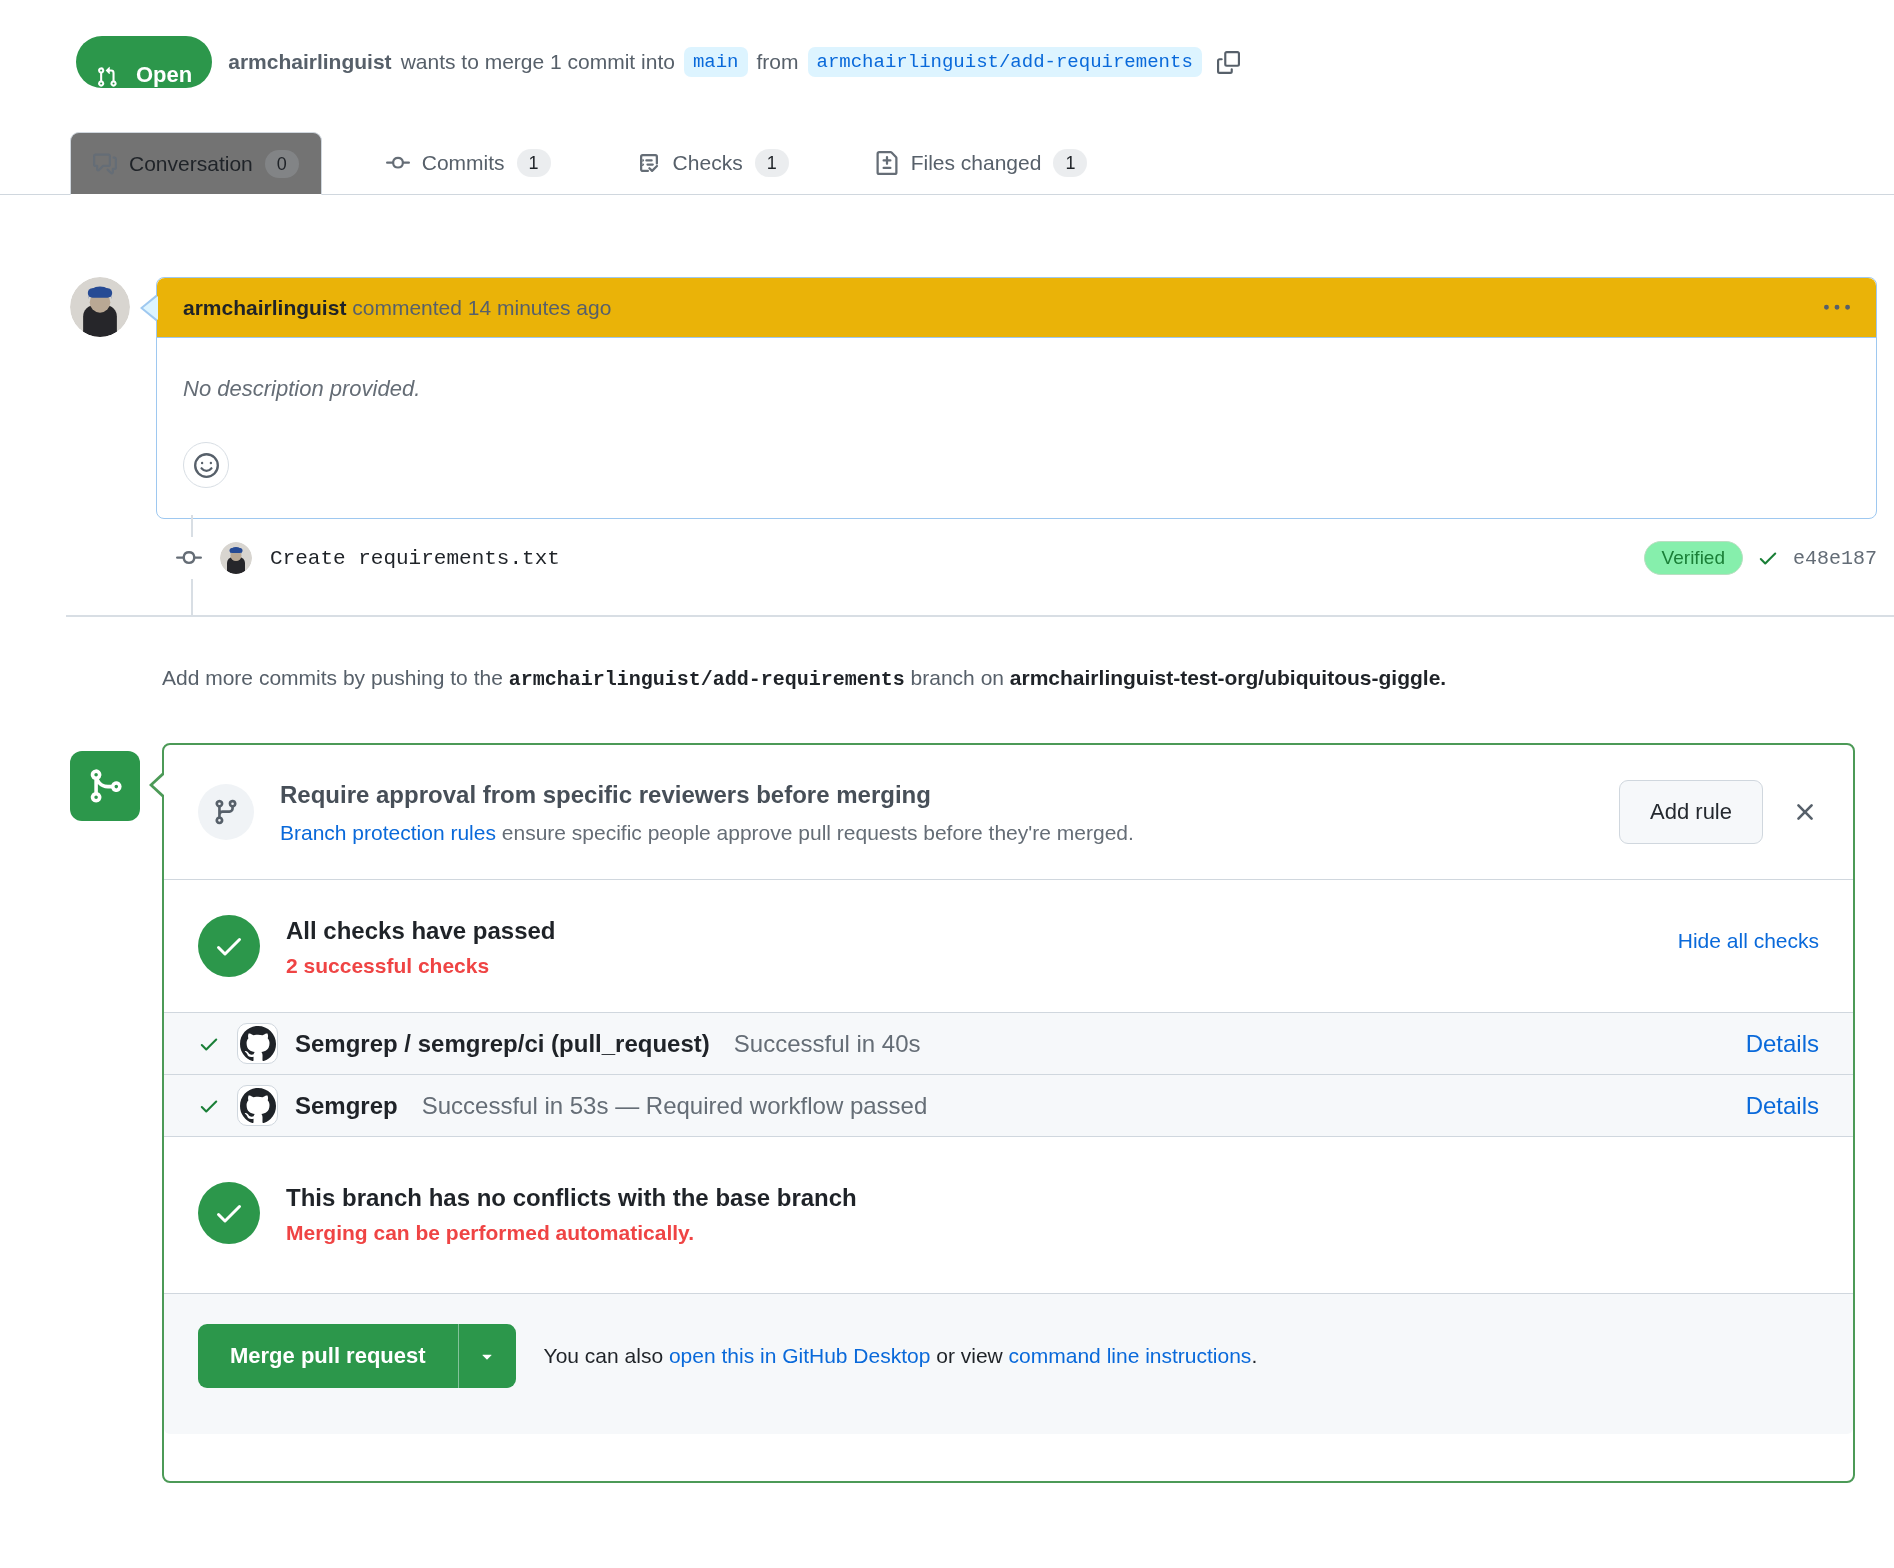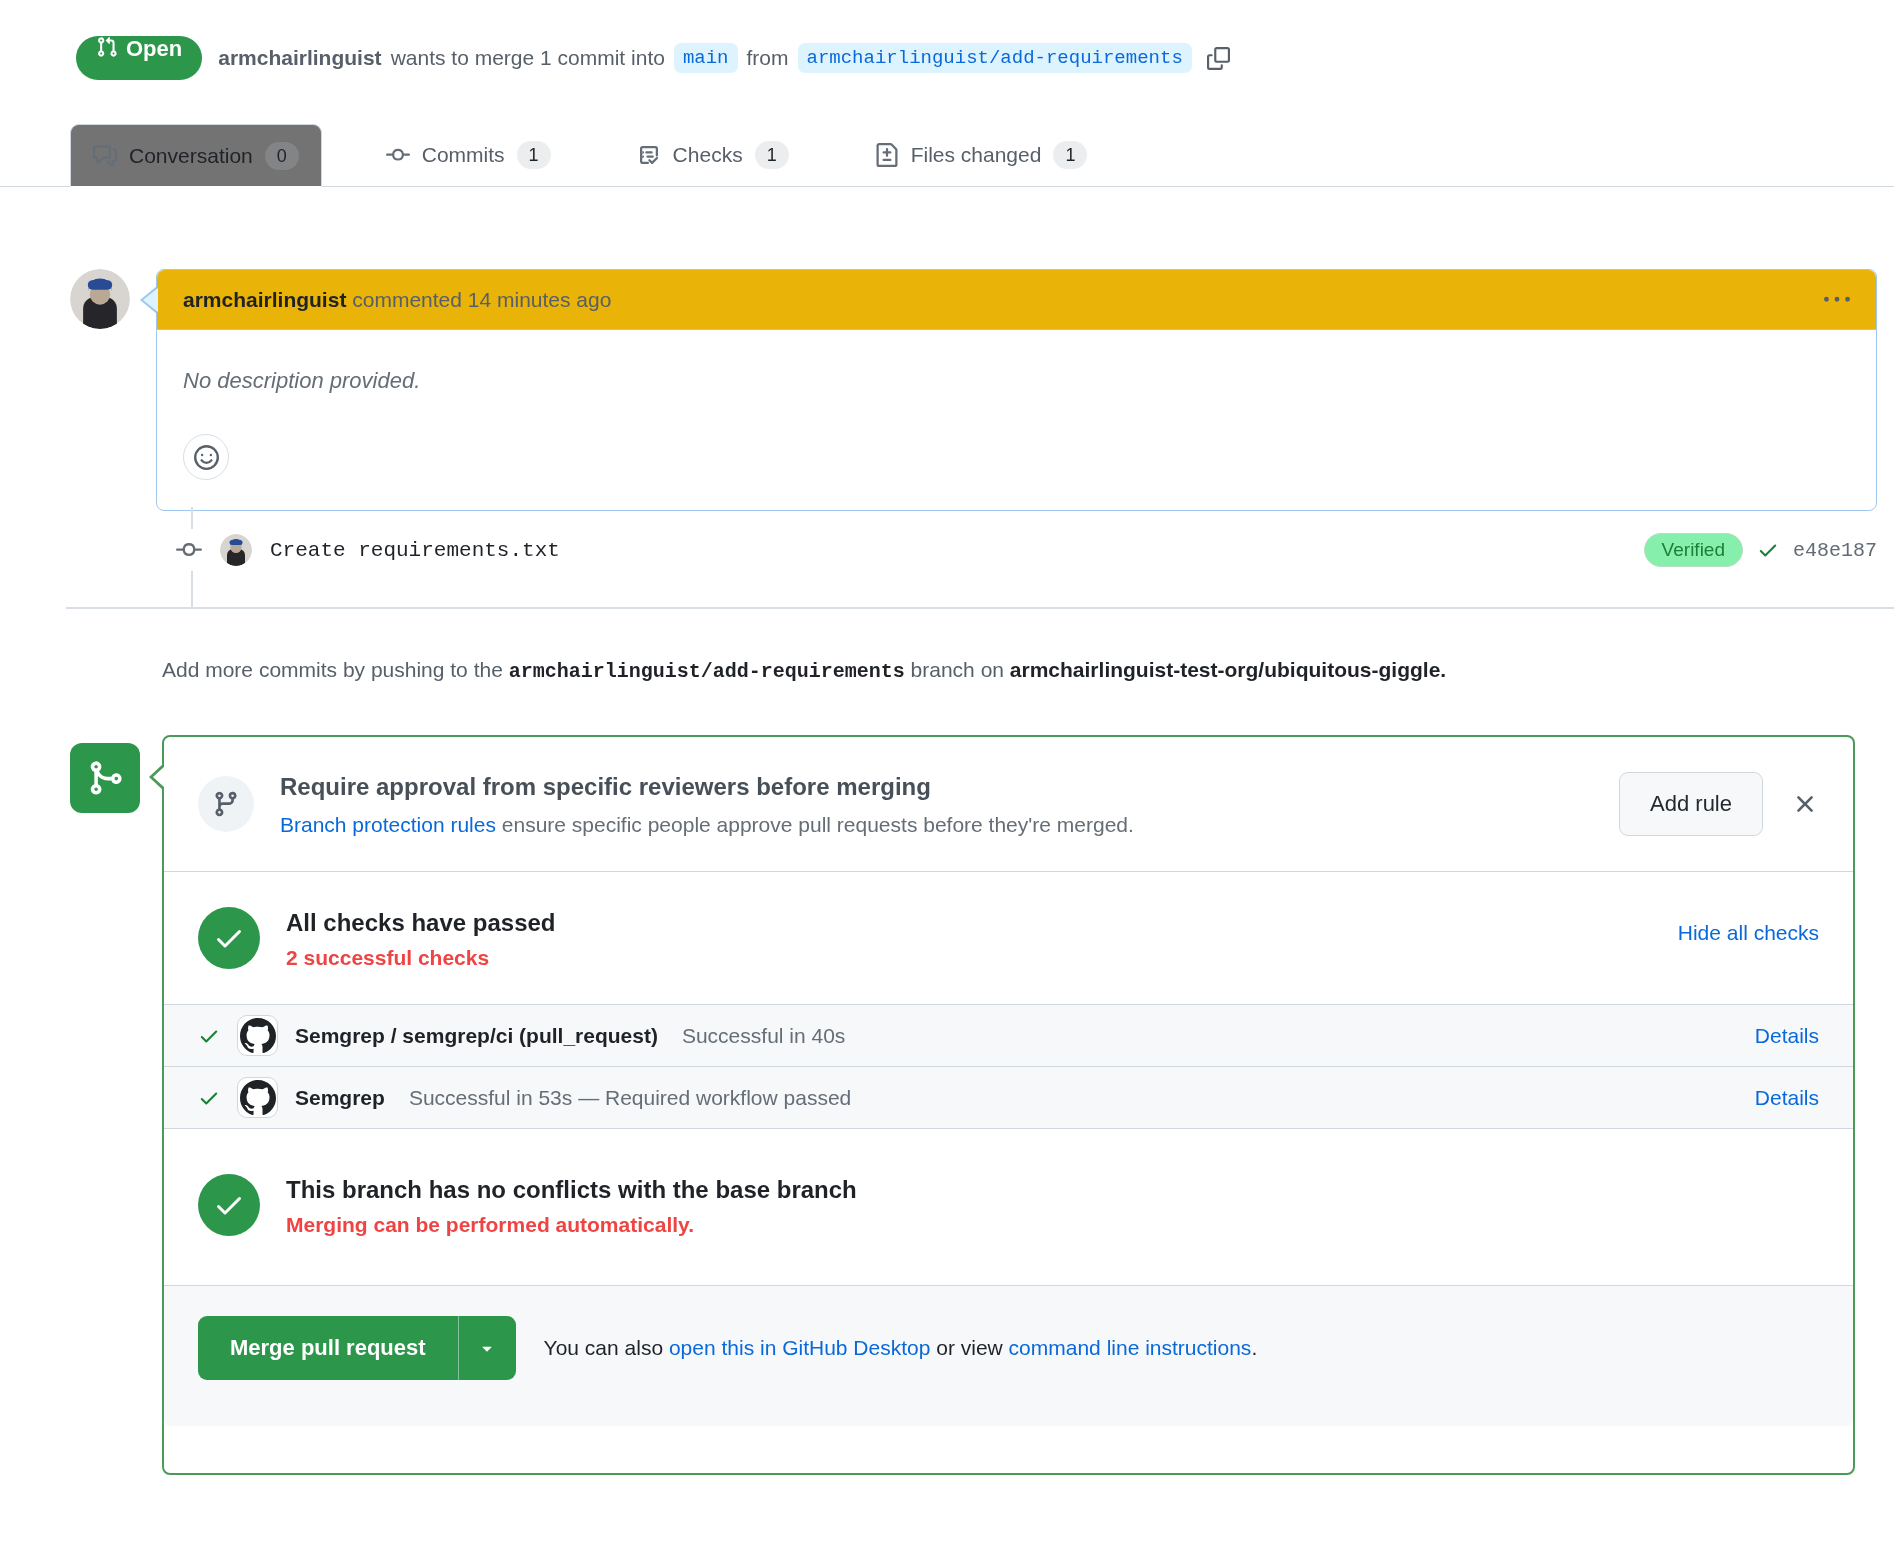--- a/index.html
+++ b/index.html
@@ -9,23 +9,23 @@
     font-family: "Liberation Sans", sans-serif;
     color: #1f2328;
   }
 
   
   .pr-header { padding: 16px 40px 0 76px; }
   h1.pr-title { font-size: 45px; font-weight: 400; line-height: 56px; color:#1f2328; }
   h1.pr-title .pr-number { color:#656d76; font-weight: 400; }
   .pr-meta { margin-top: 20px; display: flex; align-items: center; gap: 16px; }
   .state-badge {
-    display: inline-flex; align-items: flex-start; gap: 8px;
+    display: inline-flex; align-items: flex-end; gap: 18px;
     background:#2c974b; color:#fff; font-weight: 700; font-size: 22px;
-    height: 44px; padding: 0 20px; border-radius: 26px; flex: none;
+    height: 52px; padding: 0 20px; border-radius: 26px; flex: none;
   }
   .state-badge svg { width: 22px; height: 22px; fill:#fff; }
   .meta-text { font-size: 21px; color:#57606a; display: inline-flex; align-items: center; gap: 9px; flex-wrap: nowrap; }
   .meta-author { font-weight: 700; color:#57606a; text-decoration: none; cursor: pointer; }
   .branch-chip {
     font-family: "Liberation Mono", monospace; font-size: 19px; color:#0969da;
     background:#ddf4ff; border-radius: 7px; padding: 4px 9px; white-space: nowrap;
   }
   .copy-btn { background:none; border:none; cursor:pointer; margin-left: 6px; display:inline-flex; }
   .copy-btn svg { width: 23px; height: 23px; fill:#57606a; }
@@ -142,21 +142,21 @@
     width: 62px; height: 62px; border-radius: 50%; background:#2c974b; flex:none;
     display:flex; align-items:center; justify-content:center;
   }
   .status-circle svg { width: 32px; height: 32px; fill:#fff; }
   .status-title { font-size: 24px; font-weight: 700; color:#1f2328; line-height: 34px; }
   .status-sub { font-size: 21px; color:#ef4444; margin-top: 6px; font-weight: bold; }
   .hide-link { align-self: flex-start; margin-top: 15px; font-size: 21px; }
 
   .check-row {
     display:flex; align-items:center; gap: 17px;
-    background:#f6f8fa; padding: 10px 34px; font-size: 21px;
+    background:#f6f8fa; padding: 10px 34px; font-size: 24px;
   }
   .check-row .check-sm { width: 22px; height: 22px; fill:#1a7f37; flex:none; }
   .app-avatar {
     width: 41px; height: 41px; border-radius: 10px; border:1px solid #d0d7de; background:#fff;
     display:flex; align-items:center; justify-content:center; overflow:hidden; flex:none;
   }
   .app-avatar svg { width: 36px; height: 36px; fill:#1f2328; }
   .check-name { font-weight: 700; color:#1f2328; }
   .check-status { color:#656d76; margin-left: 7px; }
   .check-row .details-link { margin-left: auto; }

